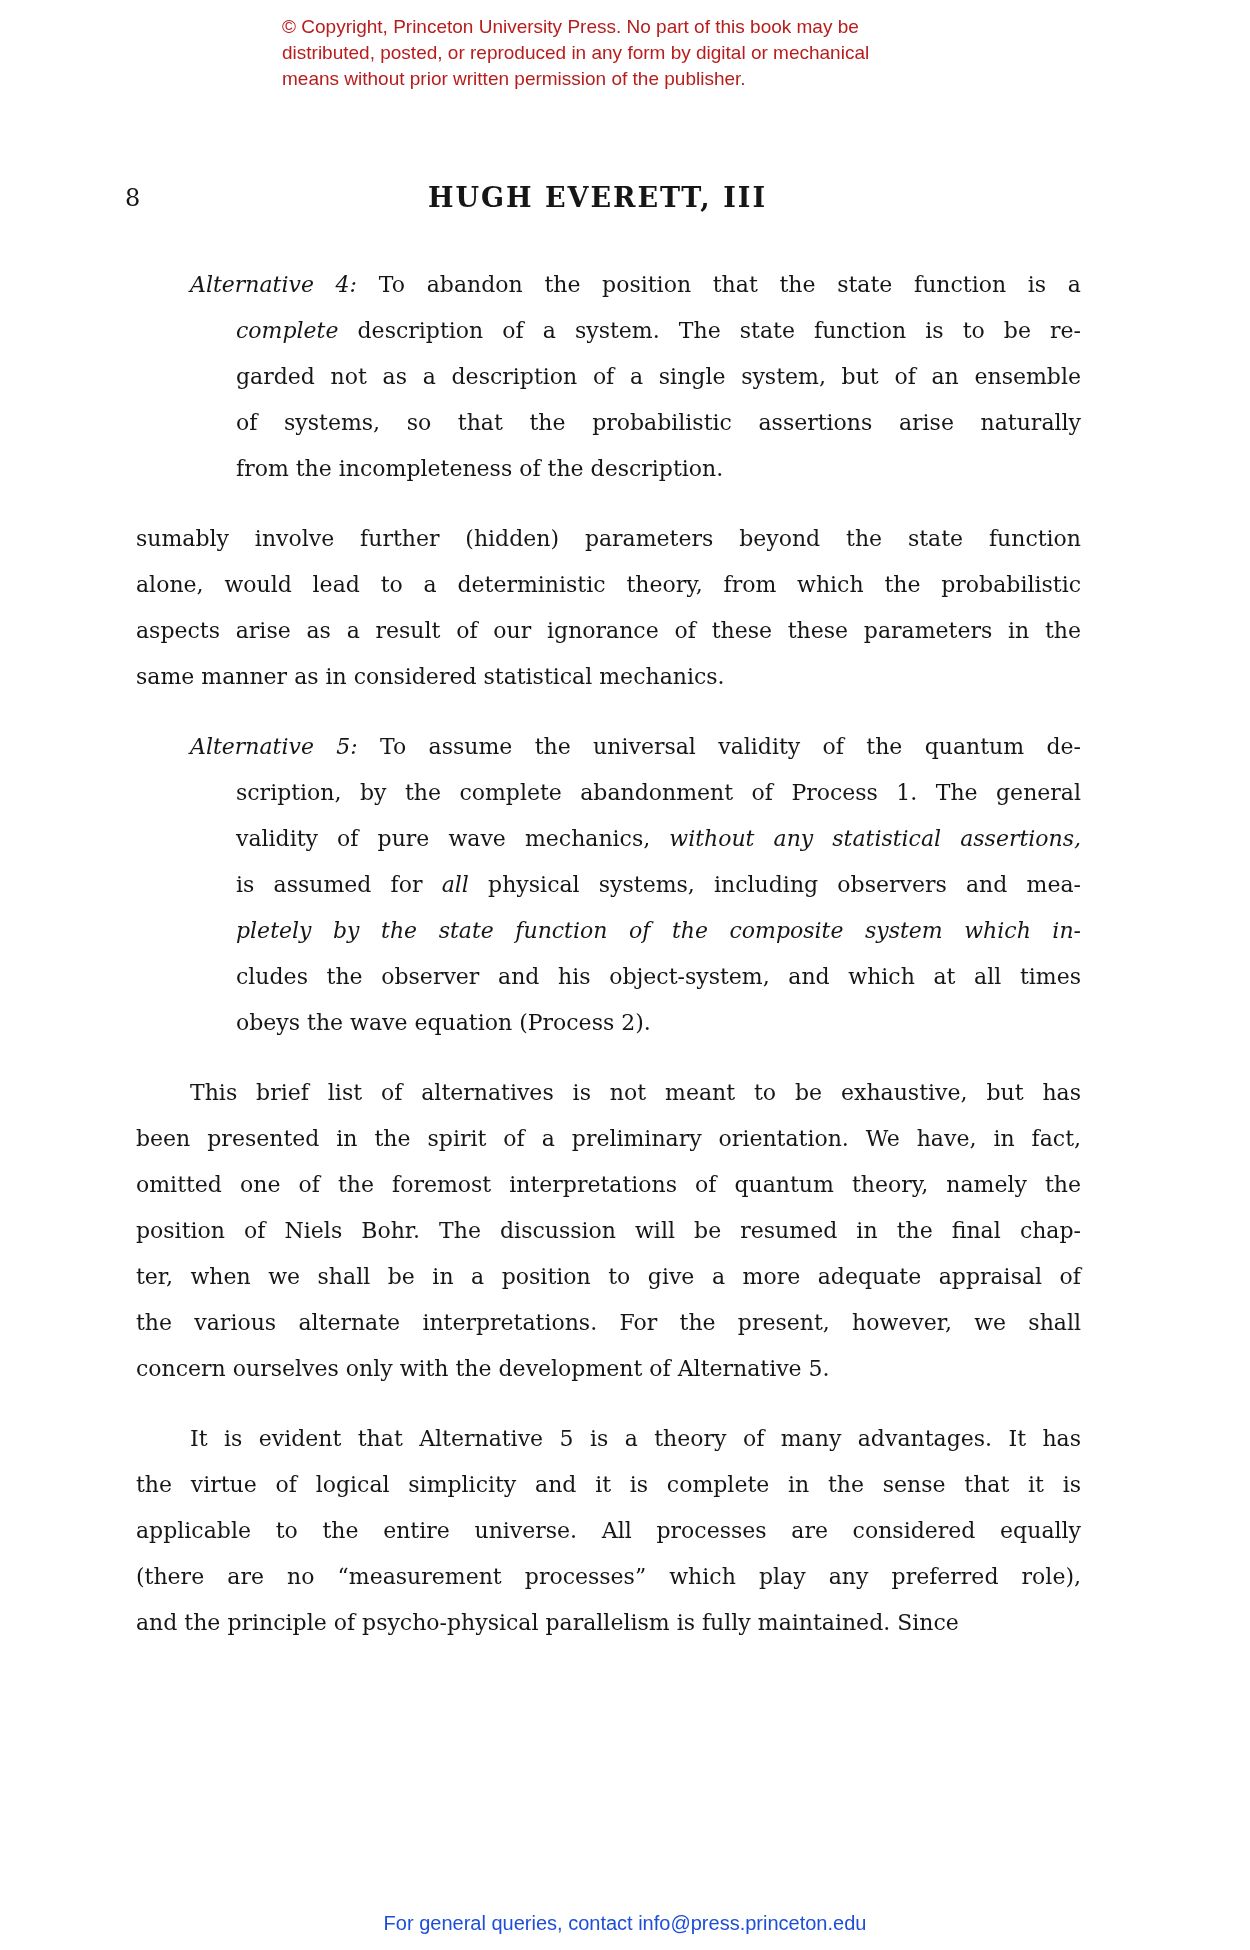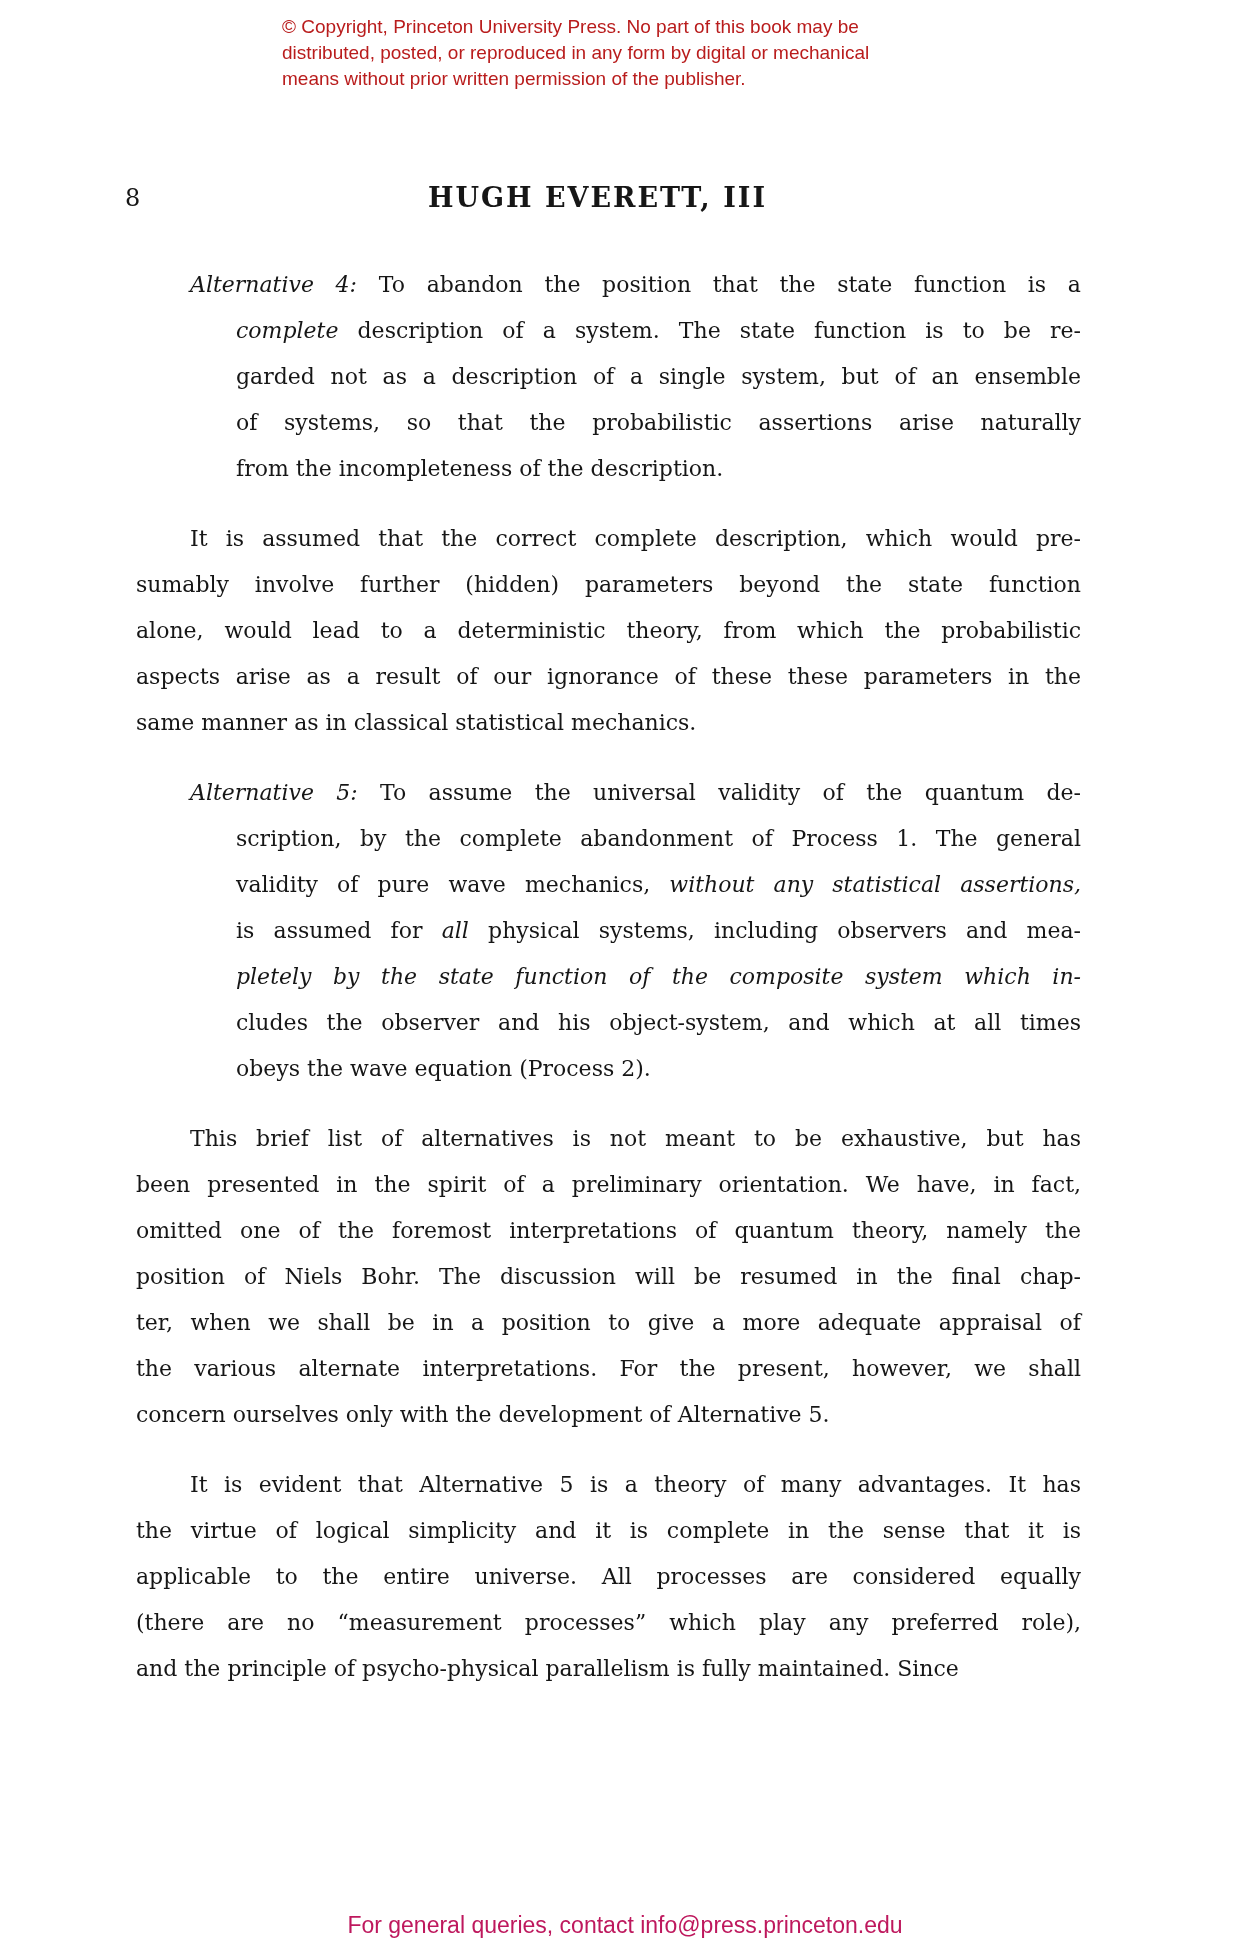--- a/index.html
+++ b/index.html
@@ -56,22 +56,22 @@
   .line { text-align: left; }
   .line.j { text-align: justify; text-align-last: justify; }
   .it { font-style: italic; }
   .footer {
     position: absolute;
     left: 0;
     top: 1912px;
     width: 1250px;
     text-align: center;
     font-family: "Liberation Sans", sans-serif;
-    font-size: 23px;
-    color: #be185d;
+    font-size: 20px;
+    color: #1d4ed8;
   }
 </style>
 </head>
 <body>
 
 <div class="page">
 
   <div class="copyright">
     <div>© Copyright, Princeton University Press. No part of this book may be</div>
     <div>distributed, posted, or reproduced in any form by digital or mechanical</div>
@@ -85,25 +85,24 @@
 
   <div class="body-text">
       <div class="para alternative">
         <div class="line j first"><span class="it">Alternative 4:</span><span>  To abandon the position that the state function is a</span></div>
         <div class="line j"><span class="it">complete</span><span> description of a system.  The state function is to be re-</span></div>
         <div class="line j"><span>garded not as a description of a single system, but of an ensemble</span></div>
         <div class="line j"><span>of systems, so that the probabilistic assertions arise naturally</span></div>
         <div class="line"><span>from the incompleteness of the description.</span></div>
       </div>
       <div class="para normal">
-        <div class="line j first"><span>It is assumed that the correct complete description, which would pre-</span></div>
         <div class="line j"><span>sumably involve further (hidden) parameters beyond the state function</span></div>
         <div class="line j"><span>alone, would lead to a deterministic theory, from which the probabilistic</span></div>
         <div class="line j"><span>aspects arise as a result of our ignorance of these these parameters in the</span></div>
-        <div class="line"><span>same manner as in classical statistical mechanics.</span></div>
+        <div class="line"><span>same manner as in considered statistical mechanics.</span></div>
       </div>
       <div class="para alternative">
         <div class="line j first"><span class="it">Alternative 5:</span><span>  To assume the universal validity of the quantum de-</span></div>
         <div class="line j"><span>scription, by the complete abandonment of Process 1.  The general</span></div>
         <div class="line j"><span>validity of pure wave mechanics, </span><span class="it">without any statistical assertions,</span></div>
         <div class="line j"><span>is assumed for </span><span class="it">all</span><span> physical systems, including observers and mea-</span></div>
         <div class="line j"><span class="it">pletely by the state function of the composite system which in-</span></div>
         <div class="line j"><span>cludes the observer and his object-system, and which at all times</span></div>
         <div class="line"><span>obeys the wave equation (Process 2).</span></div>
       </div>

